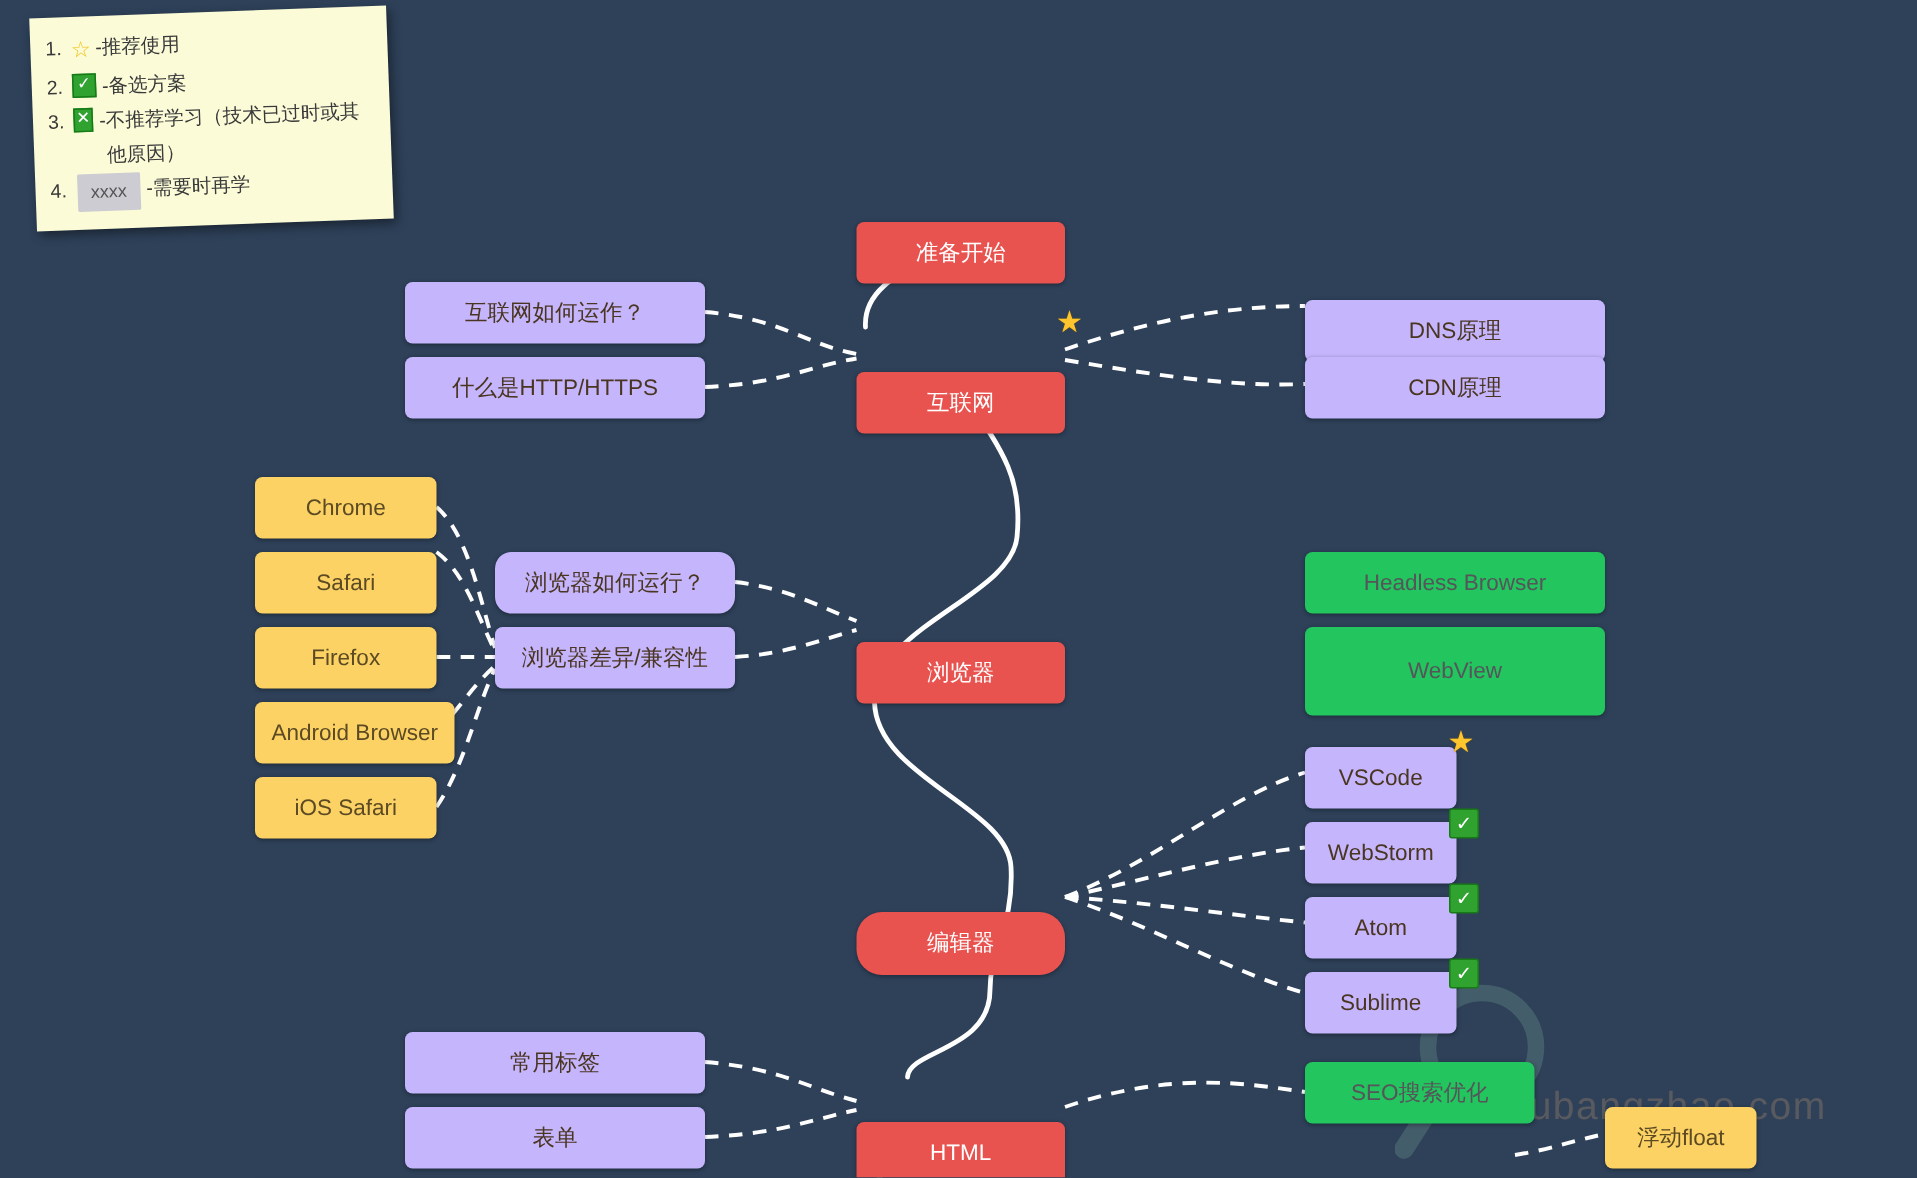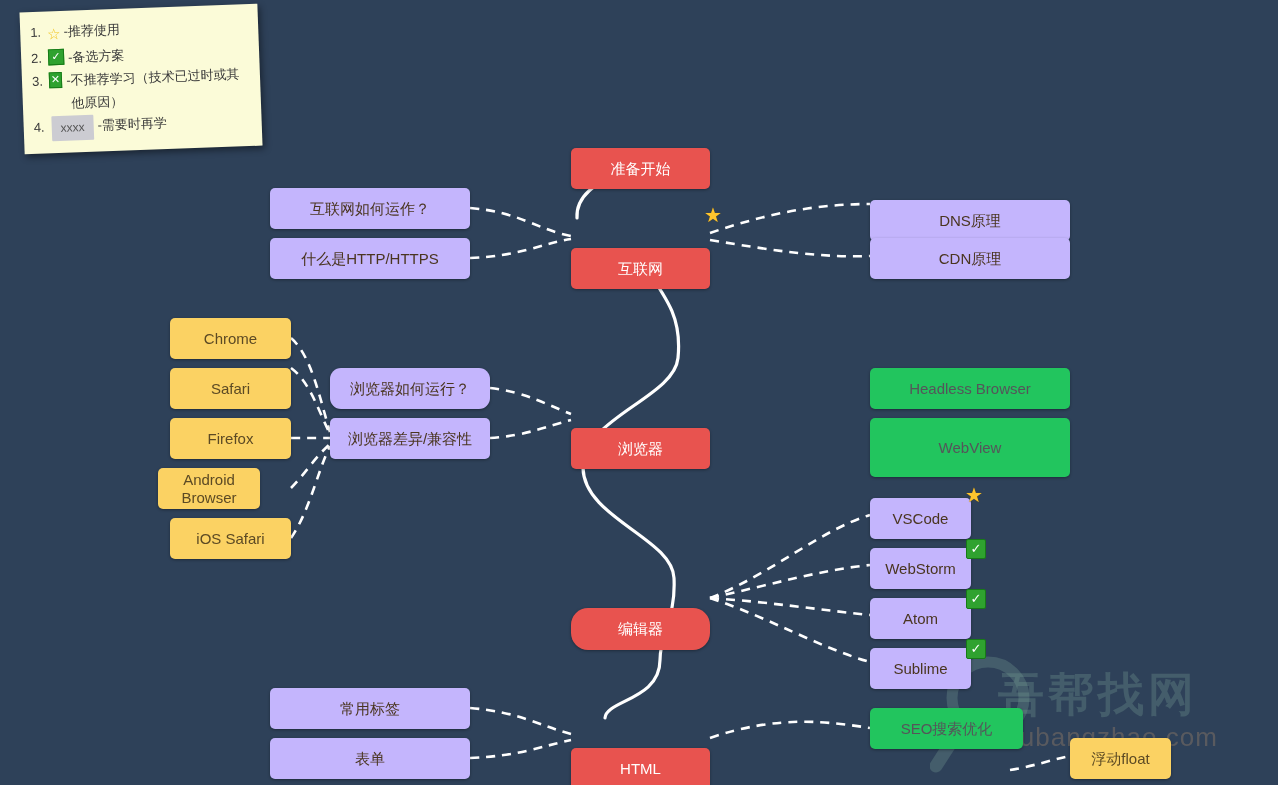--- a/index.html
+++ b/index.html
@@ -202,21 +202,20 @@
 </head>
 <body>
 
 <div id="canvas">
 
   <div id="watermark">
     <svg class="wm-glass" viewBox="0 0 120 130">
       <circle cx="58" cy="48" r="36" fill="none" stroke="rgba(120,160,150,0.30)" stroke-width="11"></circle>
       <line x1="33" y1="74" x2="6" y2="116" stroke="rgba(120,160,150,0.30)" stroke-width="13" stroke-linecap="round"></line>
     </svg>
-    <div class="wm-text">吾帮找网</div>
     <div class="wm-sub">wubangzhao.com</div>
   </div>
 
   <svg id="edges">
     <path class="spine" d="M 640,159 C 618,176 575,186 577,218"></path>
     <path class="spine" d="M 640,259 C 668,300 682,318 678,358 C 674,398 582,418 583,468 C 584,518 672,538 674,578 C 676,618 660,632 660,660 C 660,700 606,700 605,718"></path>
     <path class="spine" d="M 640,759 C 614,772 596,776 586,785"></path>
     <g id="branch-group">
         <path class="branch" d="M 470,208 C 520,212 538,230 571,236"></path>
         <path class="branch" d="M 470,258 C 520,256 540,244 571,239"></path>
@@ -265,21 +264,21 @@
       </div>
       <div class="node yellow" style="left: 170px; top: 318px; width: 121px; height: 41px;">
         <span>Chrome</span>
       </div>
       <div class="node yellow" style="left: 170px; top: 368px; width: 121px; height: 41px;">
         <span>Safari</span>
       </div>
       <div class="node yellow" style="left: 170px; top: 418px; width: 121px; height: 41px;">
         <span>Firefox</span>
       </div>
-      <div class="node yellow" style="left: 158px; top: 468px; width: 102px; height: 41px;">
+      <div class="node yellow" style="left: 170px; top: 468px; width: 133px; height: 41px; text-align: right;">
         <span>Android Browser</span>
       </div>
       <div class="node yellow" style="left: 170px; top: 518px; width: 121px; height: 41px;">
         <span>iOS Safari</span>
       </div>
       <div class="node orange" style="left: 330px; top: 368px; width: 160px; height: 41px; border-radius: 11px;">
         <span>浏览器如何运行？</span>
       </div>
       <div class="node orange" style="left: 330px; top: 418px; width: 160px; height: 41px;">
         <span>浏览器差异/兼容性</span>

